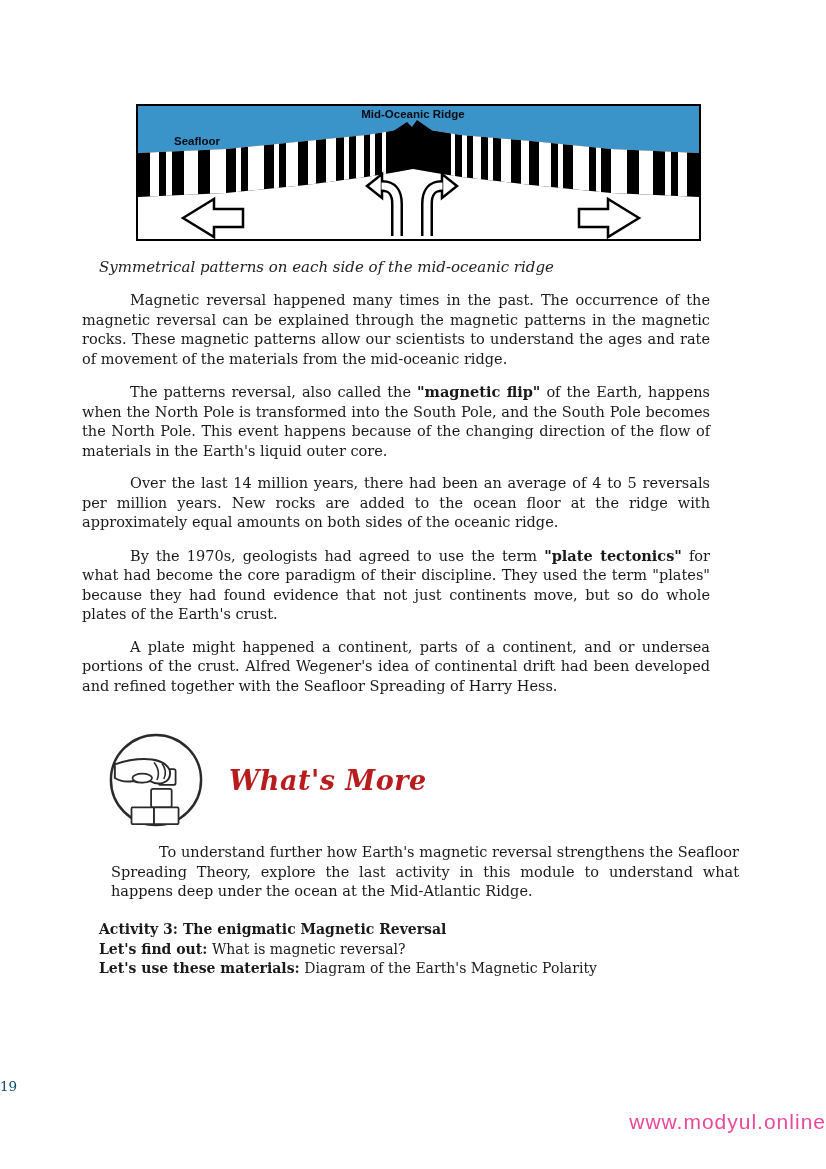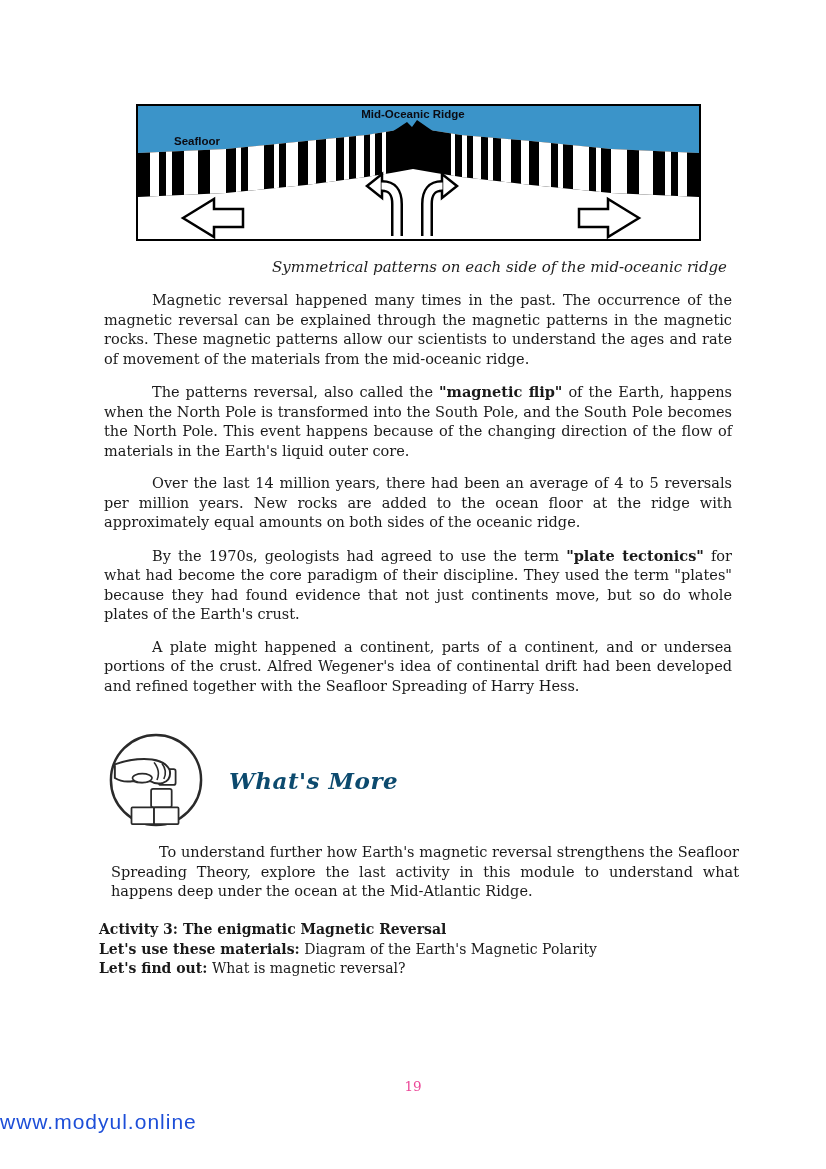--- a/index.html
+++ b/index.html
@@ -8,53 +8,53 @@
     width:826px; height:1169px;
     margin:0 auto;
     background:#ffffff;
     font-family:"DejaVu Serif", serif;
     color:#1a1a1a;
     overflow:hidden;
   }
   .diagram { position:absolute; left:136px; top:104px; }
   .caption {
     position:absolute; left:99px; top:258px; width:628px;
-    text-align:right; font-style:italic; font-size:15px; color:#222;
+    text-align:left; font-style:italic; font-size:15px; color:#222;
   }
-  .text-flow { position:absolute; left:104px; top:291px; width:628px; }
+  .text-flow { position:absolute; left:82px; top:291px; width:628px; }
   .text-flow p, .p6-block p {
     margin:0 0 13px 0;
     font-size:14.5px; line-height:19.5px;
     text-align:justify; text-indent:48px;
   }
   .whats-more {
     position:absolute; left:107px; top:731px;
     display:flex; align-items:center;
   }
   .whats-more h2 {
     margin:0 0 0 24px;
-    font-size:23px; font-weight:bold; font-style:italic;
-    letter-spacing:0.5px; color:#0c4a6e;
+    font-size:27px; font-weight:bold; font-style:italic;
+    letter-spacing:0.5px; color:#b91c1c;
   }
   .p6-block { position:absolute; left:111px; top:843px; width:628px; }
   .activity {
     position:absolute; left:99px; top:920px; width:628px;
     font-size:14px; line-height:19.5px;
   }
   .activity .line { margin:0; }
   .bold { font-weight:bold; }
   .page-number {
     position:absolute; left:0; top:1078px; width:100%;
-    text-align:center; font-size:13.5px; color:#ec4899;
+    font-size:13.5px; color:#0c4a6e;
   }
   .watermark {
     position:absolute; left:0; top:1110px; width:100%;
-    text-align:left;
+    text-align:right;
     font-family:"Liberation Sans", sans-serif;
-    font-size:21px; letter-spacing:1px; color:#1d4ed8;
+    font-size:21px; letter-spacing:1px; color:#ec4899;
   }
   svg text { font-family:"Liberation Sans", sans-serif; font-weight:bold; }
 </style>
 </head>
 <body>
 
 <div class="page">
 
   <div class="diagram">
     <svg width="565" height="137" viewBox="0 0 565 137">
@@ -148,20 +148,20 @@
     </svg>
     <h2>What's More</h2>
   </div>
 
   <div class="p6-block">
     <p>To understand further how Earth's magnetic reversal strengthens the Seafloor Spreading Theory, explore the last activity in this module to understand what happens deep under the ocean at the Mid-Atlantic Ridge.</p>
   </div>
 
   <div class="activity">
     <p class="line bold">Activity 3: The enigmatic Magnetic Reversal</p>
+    <p class="line"><span class="bold">Let's find out:</span><span> What is magnetic reversal?</span></p>
     <p class="line"><span class="bold">Let's use these materials:</span><span>  Diagram of the Earth's Magnetic Polarity</span></p>
-    <p class="line"><span class="bold">Let's find out:</span><span> What is magnetic reversal?</span></p>
   </div>
 
   <div class="page-number">19</div>
   <div class="watermark">www.modyul.online</div>
 
 </div>
 
 </body></html>

